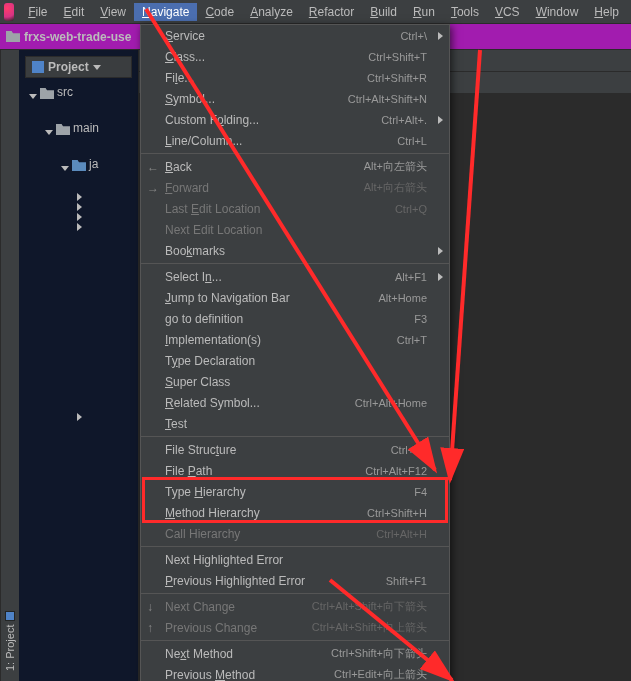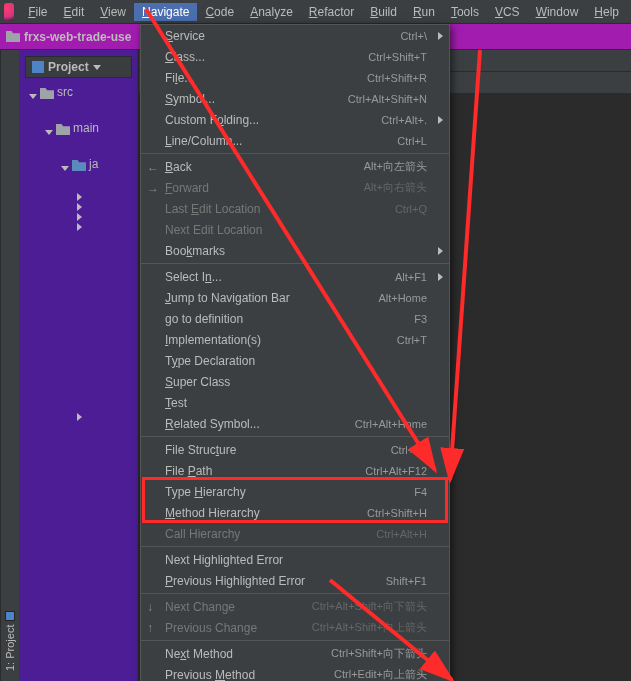--- a/index.html
+++ b/index.html
@@ -8,21 +8,21 @@
   .menubar .logo { width: 18px; height: 18px; background: radial-gradient(circle at 30% 30%, #ff3b6b, #d63384 60%, #222 100%); border-radius: 3px; margin-right: 6px; }
   .menubar .menu-item { padding: 2px 8px; cursor: default; }
   .menubar .menu-item.active { background: #4b6eaf; color: #fff; }
   .menubar .menu-item u { text-decoration: underline; }
   .toolbar { display: flex; align-items: center; background: #a21caf; height: 26px; padding: 0 6px; border-bottom: 1px solid #2b2b2b; gap: 4px; }
   .folder-icon { width: 14px; height: 11px; background: #9da3a8; clip-path: polygon(0 0, 40% 0, 50% 20%, 100% 20%, 100% 100%, 0 100%); }
   .toolbar .crumb { color: #bbbbbb; font-weight: bold; }
   .main { display: flex; height: calc(681px - 50px); }
   .sidebar-tab { writing-mode: vertical-rl; transform: rotate(180deg); background: #3c3f41; padding: 10px 3px; border-right: 1px solid #2b2b2b; color: #bbb; font-size: 11px; display: flex; gap: 4px; align-items: center; }
   .sidebar-tab .square { width: 10px; height: 10px; background: #4f83c7; border: 1px solid #232525; }
-  .project-panel { width: 120px; background: #4c1d95; border-right: 1px solid #2b2b2b; overflow: hidden; }
+  .project-panel { width: 120px; background: #0f172a; border-right: 1px solid #2b2b2b; overflow: hidden; }
   .project-header { background: #3a3d3f; border: 1px solid #2b2b2b; margin: 6px; padding: 3px 6px; display: flex; align-items: center; gap: 4px; color: #bbb; font-weight: bold; }
   .chev-down { width: 0; height: 0; border-left: 4px solid transparent; border-right: 4px solid transparent; border-top: 5px solid #bbb; }
   .tree { padding-left: 10px; }
   .tree .node { display: flex; align-items: flex-end; gap: 3px; padding: 1px 0; color: #bbb; white-space: nowrap; }
   .tree .arrow-r { width: 0; height: 0; border-top: 4px solid transparent; border-bottom: 4px solid transparent; border-left: 5px solid #bbb; }
   .tree .arrow-d { width: 0; height: 0; border-left: 4px solid transparent; border-right: 4px solid transparent; border-top: 5px solid #bbb; }
   .tree .sub { padding-left: 16px; margin-top: 20px; }
   .editor-area { flex: 1; background: #2b2b2b; position: relative; overflow: hidden; }
   .crumbs2 { display: flex; align-items: center; gap: 2px; background: #3c3f41; height: 22px; padding: 0 6px; color: #bbb; border-bottom: 1px solid #2b2b2b; }
   .crumbs2 .java-icon { color: #a9b7c6; }
@@ -264,25 +264,25 @@
       <span class="lbl"><u>I</u>mplementation(s)</span>
       <span class="sc">Ctrl+T</span>
     </div>
     <div class="row">
       <span class="lbl">T<u>y</u>pe Declaration</span>
     </div>
     <div class="row">
       <span class="lbl"><u>S</u>uper Class</span>
     </div>
     <div class="row">
-      <span class="lbl"><u>T</u>est</span>
-    </div>
-    <div class="row">
       <span class="lbl"><u>R</u>elated Symbol...</span>
       <span class="sc">Ctrl+Alt+Home</span>
+    </div>
+    <div class="row">
+      <span class="lbl"><u>T</u>est</span>
     </div>
     <div class="sep"></div>
     <div class="row">
       <span class="lbl">File Struc<u>t</u>ure</span>
       <span class="sc">Ctrl+F3</span>
     </div>
     <div class="row">
       <span class="lbl">File <u>P</u>ath</span>
       <span class="sc">Ctrl+Alt+F12</span>
     </div>

